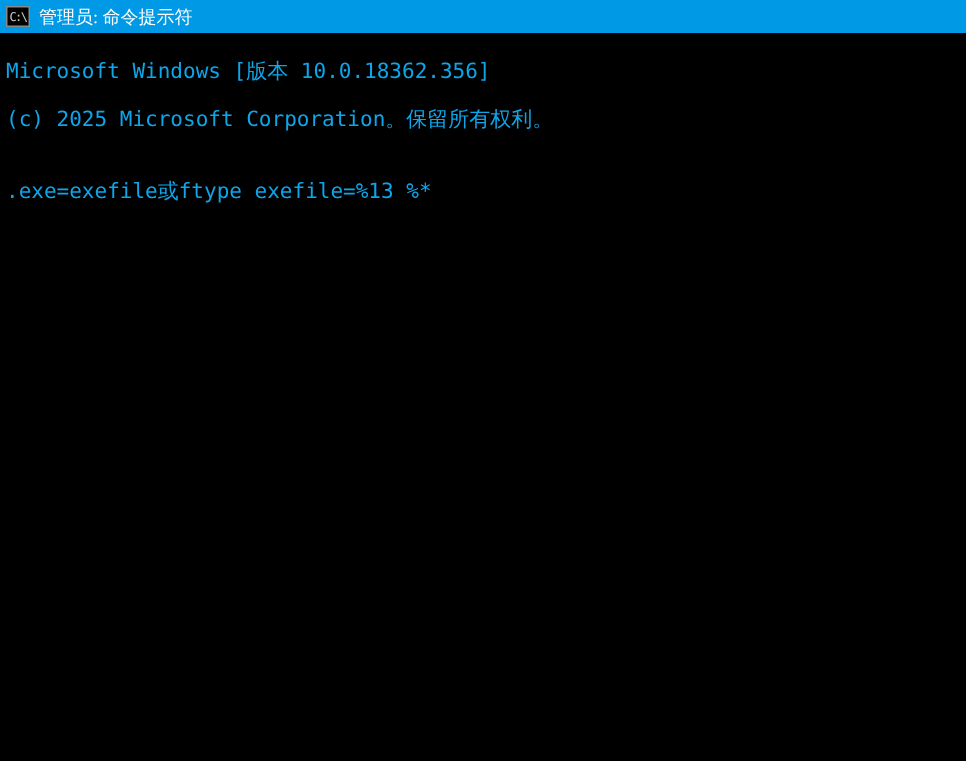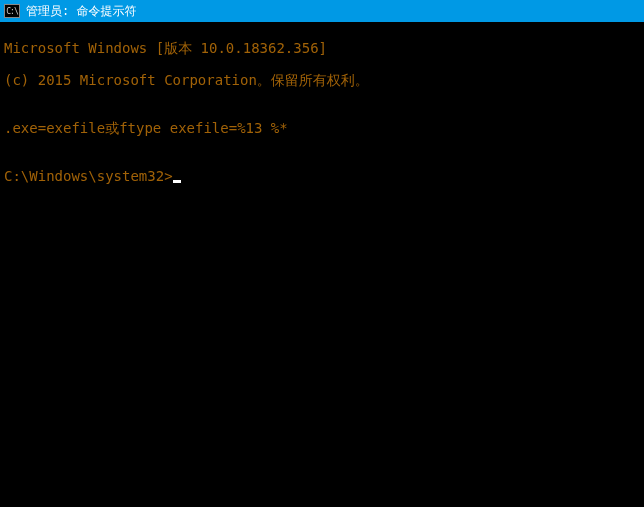--- a/index.html
+++ b/index.html
@@ -31,27 +31,27 @@
       align-items: center;
       justify-content: center;
       font-size: 8px;
       color: #ccc;
       font-family: "Consolas", monospace;
       letter-spacing: -1px;
     }
     .titlebar-text {
       color: #fff;
       font-size: 12px;
-      font-family: Liberation Mono, monospace;
+      font-family: Liberation Serif, serif;
     }
     .terminal {
       width: 100%;
       height: calc(100% - 22px);
       background: #000;
-      color: #a16207;
+      color: #0ea5e9;
       padding: 2px 4px;
       font-size: 14px;
       line-height: 16px;
       white-space: pre;
       font-family: "NSimSun", "SimSun", "Consolas", monospace;
       position: relative;
     }
     .line {
       display: block;
     }
@@ -70,18 +70,17 @@
 
 <div class="titlebar">
   <div class="titlebar-icon">
     <span>C:\</span>
   </div>
   <span class="titlebar-text">管理员: 命令提示符</span>
 </div>
 
 <div class="terminal">
 <span class="line">Microsoft Windows [版本 10.0.18362.356]</span>
-<span class="line">(c) 2015 Microsoft Corporation。保留所有权利。</span>
+<span class="line">(c) 2025 Microsoft Corporation。保留所有权利。</span>
 <span class="line"></span>
 <span class="line">.exe=exefile或ftype exefile=%13 %*</span>
 <span class="line"></span>
-<span class="line"><span>C:\Windows\system32&gt;</span><span class="cursor"></span></span>
 </div>
 
 </body></html>

